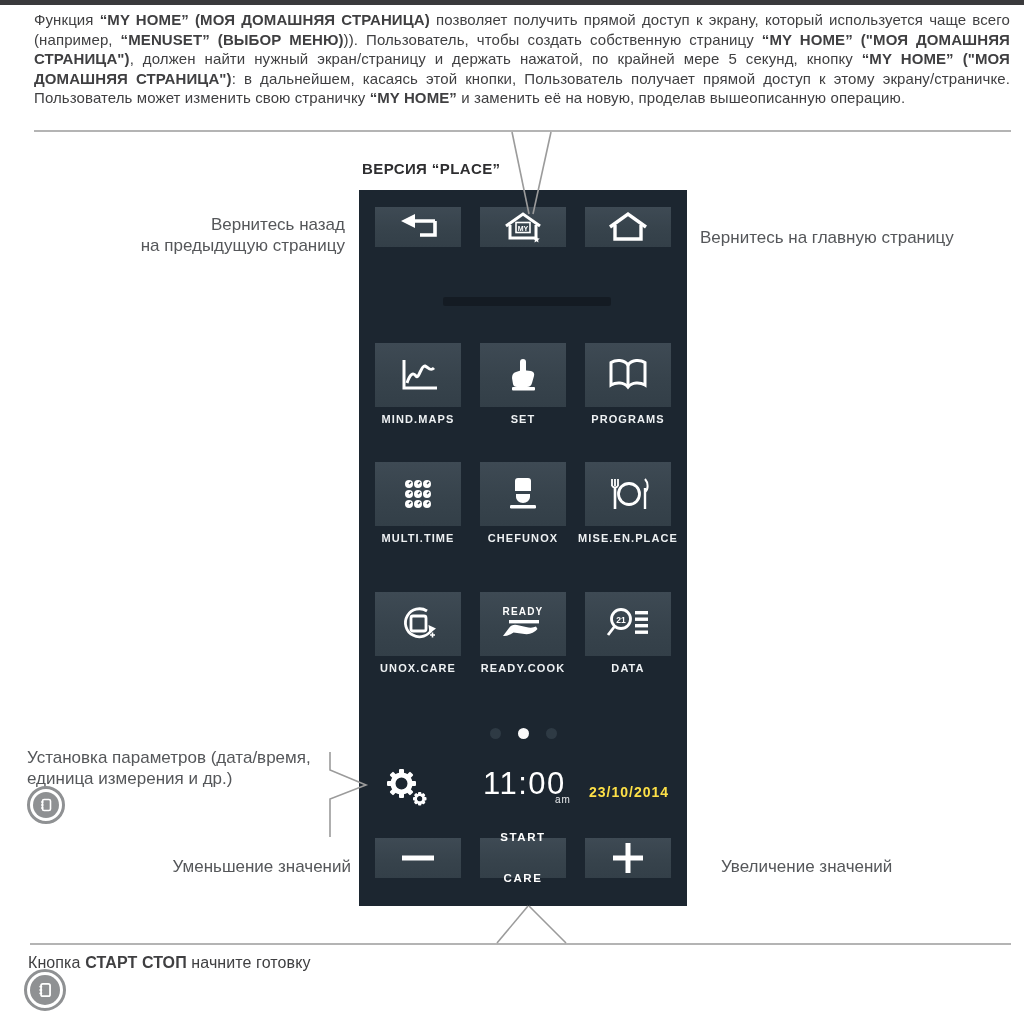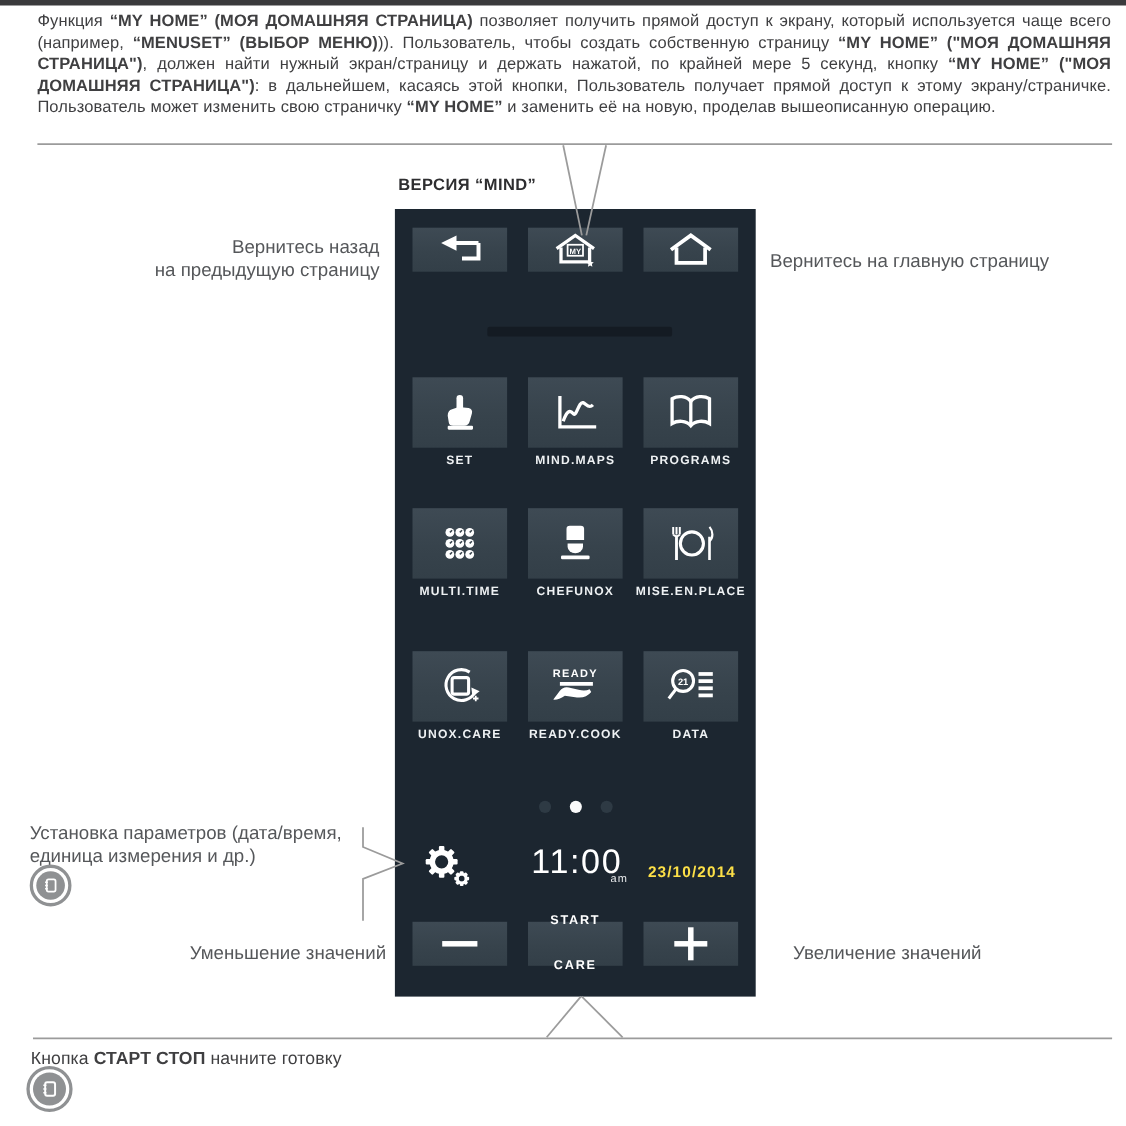--- a/index.html
+++ b/index.html
@@ -104,21 +104,21 @@
 
   .lines-layer{left:0;top:0;width:1024px;height:1024px;pointer-events:none;}
 </style>
 </head>
 <body>
 
 <div class="abs top-strip"></div>
 
 <p class="abs intro"><span>Функция </span><span style="font-weight: 700;">“MY HOME” (МОЯ ДОМАШНЯЯ СТРАНИЦА)</span><span> позволяет получить прямой доступ к экрану, который используется чаще всего (например, </span><span style="font-weight: 700;">“MENUSET” (ВЫБОР МЕНЮ)</span><span>)). Пользователь, чтобы создать собственную страницу </span><span style="font-weight: 700;">“MY HOME” ("МОЯ ДОМАШНЯЯ СТРАНИЦА")</span><span>, должен найти нужный экран/страницу и держать нажатой, по крайней мере 5 секунд, кнопку </span><span style="font-weight: 700;">“MY HOME” ("МОЯ ДОМАШНЯЯ СТРАНИЦА")</span><span>: в дальнейшем, касаясь этой кнопки, Пользователь получает прямой доступ к этому экрану/страничке. Пользователь может изменить свою страничку </span><span style="font-weight: 700;">“MY HOME”</span><span> и заменить её на новую, проделав вышеописанную операцию.</span></p>
 
-<div class="abs version">ВЕРСИЯ “MIND”</div>
+<div class="abs version">ВЕРСИЯ “PLACE”</div>
 
 <div class="abs callout callout-back">
   <div>Вернитесь назад</div>
   <div>на предыдущую страницу</div>
 </div>
 <div class="abs callout callout-home">Вернитесь на главную страницу</div>
 <div class="abs callout callout-settings">
   <div>Установка параметров (дата/время,</div>
   <div>единица измерения и др.)</div>
 </div>
@@ -170,37 +170,37 @@
       <span class="navunder"></span>
     </button>
   </div>
 
   <div class="abs ghost"></div>
 
   <div class="btnrow" style="top:153px;">
     <button class="tile">
       <span class="tileface">
         <svg width="48" height="40" viewBox="0 0 48 40">
+          <path d="M10,5 L10,33 L43,33" fill="none" stroke="#ffffff" stroke-width="3"></path>
+          <path d="M13,28 C16,19 19,17 22,21 C25,25 27,10 31,11 C34,12 36,17 40,13" fill="none" stroke="#ffffff" stroke-width="3"></path>
+        </svg>
+      </span>
+      <span class="tilebar" style="background: rgb(41, 170, 225);"></span>
+      <span class="tilelabel">MIND.MAPS</span>
+    </button>
+    <button class="tile">
+      <span class="tileface">
+        <svg width="48" height="40" viewBox="0 0 48 40">
           <rect x="21" y="4" width="6" height="17" rx="3" fill="#ffffff"></rect>
           <path d="M17,17 q-4,1 -4,6 l1,6 q0.5,3 4,3 l10,0 q4,0 5,-4 l2,-7 q1,-4 -3,-5 l-9,-1 z" fill="#ffffff"></path>
           <rect x="13" y="32" width="23" height="3.6" rx="1" fill="#ffffff"></rect>
         </svg>
       </span>
       <span class="tilebar" style="background: rgb(41, 170, 225);"></span>
       <span class="tilelabel">SET</span>
-    </button>
-    <button class="tile">
-      <span class="tileface">
-        <svg width="48" height="40" viewBox="0 0 48 40">
-          <path d="M10,5 L10,33 L43,33" fill="none" stroke="#ffffff" stroke-width="3"></path>
-          <path d="M13,28 C16,19 19,17 22,21 C25,25 27,10 31,11 C34,12 36,17 40,13" fill="none" stroke="#ffffff" stroke-width="3"></path>
-        </svg>
-      </span>
-      <span class="tilebar" style="background: rgb(41, 170, 225);"></span>
-      <span class="tilelabel">MIND.MAPS</span>
     </button>
     <button class="tile">
       <span class="tileface">
         <svg width="48" height="40" viewBox="0 0 48 40">
           <path d="M24,10 C20,4.5 12,4.5 7,7.5 L7,30 C12,27 20,27 24,32 C28,27 36,27 41,30 L41,7.5 C36,4.5 28,4.5 24,10 Z" fill="none" stroke="#ffffff" stroke-width="3"></path>
           <line x1="24" y1="10" x2="24" y2="32" stroke="#ffffff" stroke-width="3"></line>
         </svg>
       </span>
       <span class="tilebar" style="background: rgb(41, 170, 225);"></span>
       <span class="tilelabel">PROGRAMS</span>

